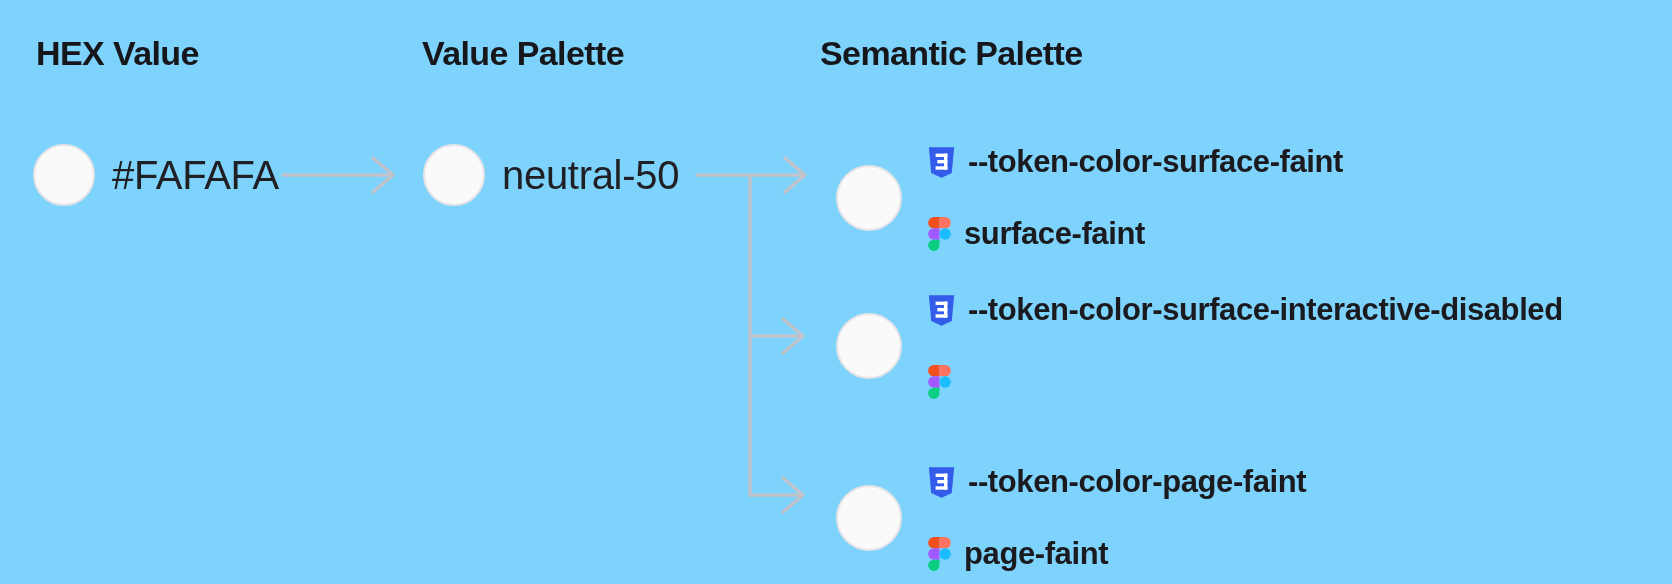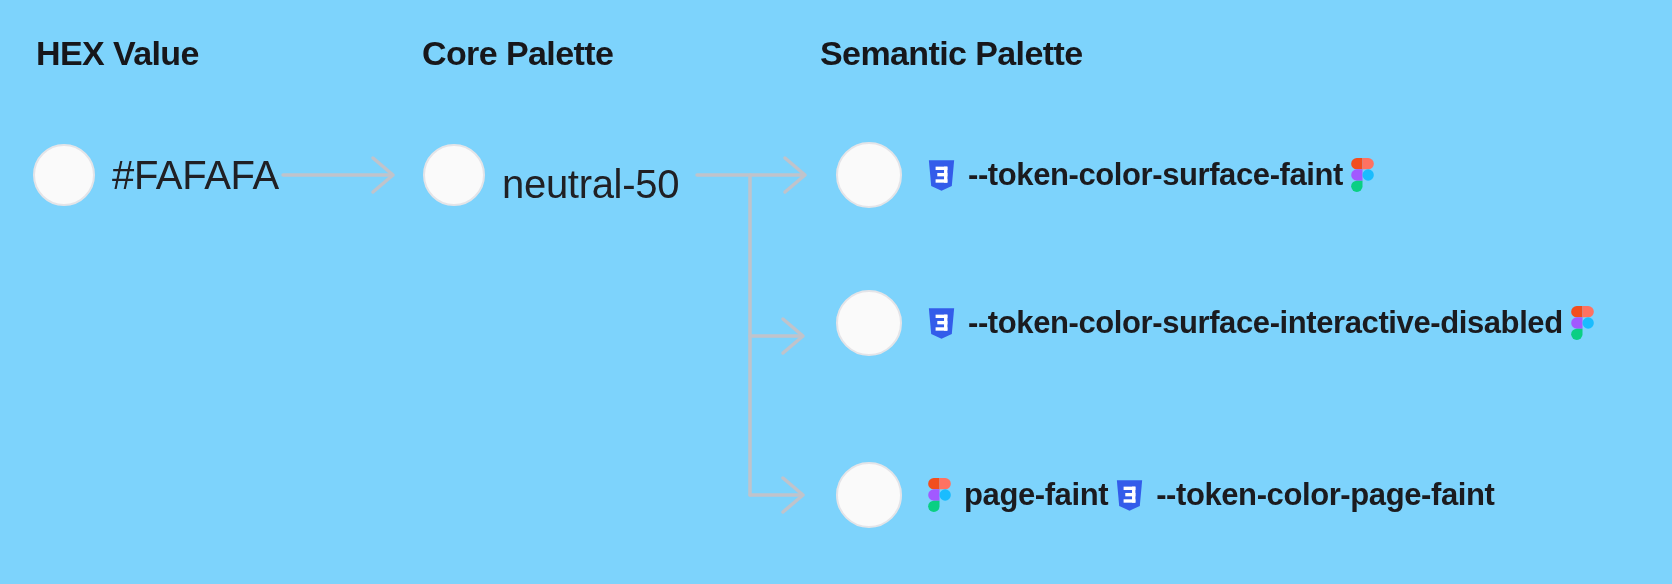--- a/index.html
+++ b/index.html
@@ -42,21 +42,21 @@
     position: absolute;
     font-size: 40px;
     font-weight: 400;
     color: #202024;
     letter-spacing: -0.3px;
     white-space: nowrap;
     line-height: 62px;
     height: 62px;
   }
   #label-hex  { left: 112px; top: 144px; }
-  #label-core { left: 502px; top: 153px; }
+  #label-core { left: 502px; top: 144px; }
 
   #connectors {
     position: absolute;
     left: 0; top: 0;
     width: 1672px;
     height: 584px;
     pointer-events: none;
   }
   #connectors path {
     fill: none;
@@ -80,22 +80,22 @@
   .sem-swatch {
     box-sizing: border-box;
     width: 66px; height: 66px;
     flex: 0 0 66px;
     background: #FAFAFA;
     border: 2px solid #e4e4e8;
     border-radius: 50%;
   }
   .token-col {
     display: flex;
-    flex-direction: row;
-    gap: 8px;
+    flex-direction: column;
+    gap: 32px;
   }
   .token-line {
     display: flex;
     align-items: center;
     gap: 13px;
     height: 40px;
     white-space: nowrap;
   }
   .token-text {
     font-size: 31px;
@@ -104,21 +104,21 @@
     letter-spacing: -0.4px;
   }
   .platform-icon { display: block; flex: 0 0 auto; }
 </style>
 </head>
 <body>
 
 <div id="canvas">
 
   <div class="header-label" id="header-hex">HEX Value</div>
-  <div class="header-label" id="header-core">Core Palette</div>
+  <div class="header-label" id="header-core">Value Palette</div>
   <div class="header-label" id="header-semantic">Semantic Palette</div>
 
   <svg id="connectors" viewBox="0 0 1672 584" aria-hidden="true">
 
     <path d="M283 175 H390"></path>
     <path d="M373 158 L393 175 L373 192"></path>
 
     <path d="M697 175 H802"></path>
     <path d="M785 158 L805 175 L785 192"></path>
 
@@ -153,20 +153,21 @@
         <span class="token-text">--token-color-surface-faint</span>
       </div>
       <div class="token-line">
         <svg class="platform-icon" width="23" height="34" viewBox="0 0 24 36">
           <path d="M12 0H6a6 6 0 000 12h6V0z" fill="#F24E1E"></path>
           <path d="M12 0h6a6 6 0 010 12h-6V0z" fill="#FF7262"></path>
           <path d="M12 12H6a6 6 0 000 12h6V12z" fill="#A259FF"></path>
           <circle cx="18" cy="18" r="6" fill="#1ABCFE"></circle>
           <path d="M12 24H6a6 6 0 106 6V24z" fill="#0ACF83"></path>
         </svg>
+        <span class="token-text">surface-faint</span>
       </div>
     </div>
   </div>
 
   <div class="sem-row" id="sem-row-1">
     <div class="sem-swatch"></div>
     <div class="token-col">
       <div class="token-line">
         <svg class="platform-icon" width="27" height="31" viewBox="0 0 32 36">
           <path d="M1 0h30l-2.8 30.3L16 36 3.8 30.3Z" fill="#335CEA"></path>
@@ -188,37 +189,37 @@
           <path d="M12 24H6a6 6 0 106 6V24z" fill="#0ACF83"></path>
         </svg>
       </div>
     </div>
   </div>
 
   <div class="sem-row" id="sem-row-2">
     <div class="sem-swatch"></div>
     <div class="token-col">
       <div class="token-line">
-        <svg class="platform-icon" width="23" height="34" viewBox="0 0 24 36">
-          <path d="M12 0H6a6 6 0 000 12h6V0z" fill="#F24E1E"></path>
-          <path d="M12 0h6a6 6 0 010 12h-6V0z" fill="#FF7262"></path>
-          <path d="M12 12H6a6 6 0 000 12h6V12z" fill="#A259FF"></path>
-          <circle cx="18" cy="18" r="6" fill="#1ABCFE"></circle>
-          <path d="M12 24H6a6 6 0 106 6V24z" fill="#0ACF83"></path>
-        </svg>
-        <span class="token-text">page-faint</span>
-      </div>
-      <div class="token-line">
         <svg class="platform-icon" width="27" height="31" viewBox="0 0 32 36">
           <path d="M1 0h30l-2.8 30.3L16 36 3.8 30.3Z" fill="#335CEA"></path>
           <g fill="#ffffff">
             <rect x="9" y="7.5" width="14" height="4"></rect>
             <rect x="11" y="15" width="12" height="4"></rect>
             <rect x="9" y="22.5" width="14" height="4"></rect>
             <rect x="19" y="7.5" width="4" height="19"></rect>
           </g>
         </svg>
         <span class="token-text">--token-color-page-faint</span>
       </div>
+      <div class="token-line">
+        <svg class="platform-icon" width="23" height="34" viewBox="0 0 24 36">
+          <path d="M12 0H6a6 6 0 000 12h6V0z" fill="#F24E1E"></path>
+          <path d="M12 0h6a6 6 0 010 12h-6V0z" fill="#FF7262"></path>
+          <path d="M12 12H6a6 6 0 000 12h6V12z" fill="#A259FF"></path>
+          <circle cx="18" cy="18" r="6" fill="#1ABCFE"></circle>
+          <path d="M12 24H6a6 6 0 106 6V24z" fill="#0ACF83"></path>
+        </svg>
+        <span class="token-text">page-faint</span>
+      </div>
     </div>
   </div>
 
 </div>
 
 </body></html>

